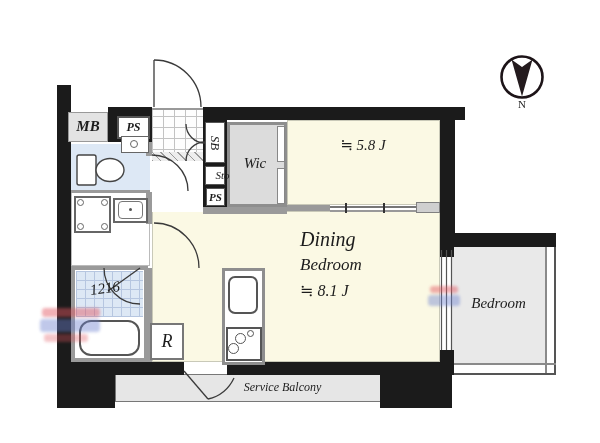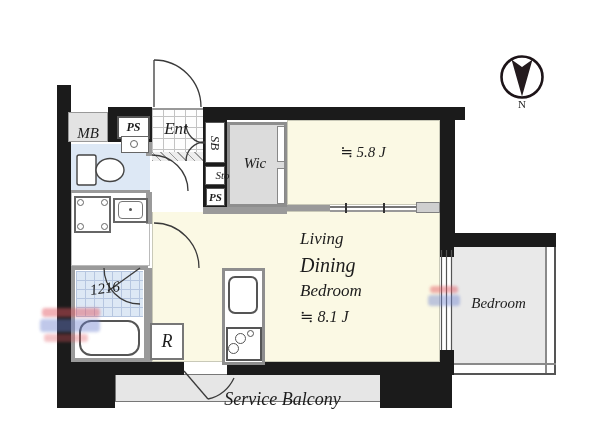--- a/index.html
+++ b/index.html
@@ -127,44 +127,42 @@
     <g stroke="#444" stroke-width="1.4" fill="#ffffff">
       <rect x="77" y="155" width="19" height="30" rx="2"></rect>
       <ellipse cx="110" cy="170" rx="14" ry="11.5"></ellipse>
     </g>
     <g>
       <circle cx="522" cy="77" r="20.5" fill="none" stroke="#1d1418" stroke-width="2.6"></circle>
       <polygon points="511.5,59.5 522,67 532.5,59.5 522,96.5" fill="#241b1e"></polygon>
     </g>
   </svg>
 
-  <div class="abs lbl" style="left:68px;top:112px;width:40px;height:43px;font-size:15px;font-weight:400;">MB</div>
+  <div class="abs lbl" style="left:68px;top:112px;width:40px;height:28px;font-size:15px;font-weight:700;">MB</div>
   <div class="abs lbl" style="left:117px;top:117px;width:33px;height:21px;font-size:12px;font-weight:600;">PS</div>
-  <div class="abs lbl" style="left:154px;top:116px;width:44px;height:26px;font-size:17px;">Ent</div>
   <div class="abs lbl" style="left:204px;top:124px;width:22px;height:38px;font-size:13px;transform:rotate(90deg);">SB</div>
   <div class="abs lbl" style="left:205px;top:167px;width:35px;height:17px;font-size:11px;">Sto</div>
   <div class="abs lbl" style="left:206px;top:190px;width:19px;height:15px;font-size:11px;font-weight:600;">PS</div>
   <div class="abs lbl" style="left:227px;top:150px;width:56px;height:26px;font-size:15px;">Wic</div>
   <div class="abs lbl" style="left:78px;top:277px;width:54px;height:22px;font-size:15px;transform:rotate(-8deg);">1216</div>
   <div class="abs lbl" style="left:150px;top:329px;width:34px;height:26px;font-size:18px;">R</div>
   <div class="abs lbl" style="left:512px;top:97px;width:20px;height:14px;font-size:11px;font-style:normal;">N</div>
 
   <div class="abs" style="left:288px;top:133px;width:150px;height:52px;text-align:center;">
-    <div class="lbl" style="font-size:15px;height:24px;margin-top:7px;">≒ 5.8 J</div>
+    <div class="lbl" style="font-size:15px;height:24px;">≒ 5.8 J</div>
   </div>
 
   <div class="abs" style="left:300px;top:226px;width:120px;height:108px;">
-    <div class="lbl left" style="font-size:17px;height:26px;">Living</div>
     <div class="lbl left" style="font-size:20px;height:26px;">Dining</div>
     <div class="lbl left" style="font-size:17px;height:26px;">Bedroom</div>
     <div class="lbl left" style="font-size:16px;height:26px;">≒ 8.1 J</div>
   </div>
 
   <div class="abs lbl" style="left:452px;top:292px;width:93px;height:22px;font-size:15px;">Bedroom</div>
-  <div class="abs lbl" style="left:180px;top:390px;width:205px;height:20px;font-size:18px;">Service Balcony</div>
+  <div class="abs lbl" style="left:180px;top:378px;width:205px;height:20px;font-size:12px;">Service Balcony</div>
 
   <div class="abs wm" style="left:40px;top:306px;width:66px;height:44px;">
     <div style="left:2px;top:2px;width:58px;height:9px;background:var(--wm-red);opacity:.55;"></div>
     <div style="left:0;top:13px;width:60px;height:13px;background:var(--wm-blue);opacity:.5;"></div>
     <div style="left:4px;top:28px;width:44px;height:8px;background:var(--wm-red);opacity:.4;"></div>
   </div>
   <div class="abs wm" style="left:428px;top:286px;width:34px;height:24px;">
     <div style="left:2px;top:0;width:28px;height:7px;background:var(--wm-red);opacity:.55;"></div>
     <div style="left:0;top:9px;width:32px;height:11px;background:var(--wm-blue);opacity:.5;"></div>
   </div>

